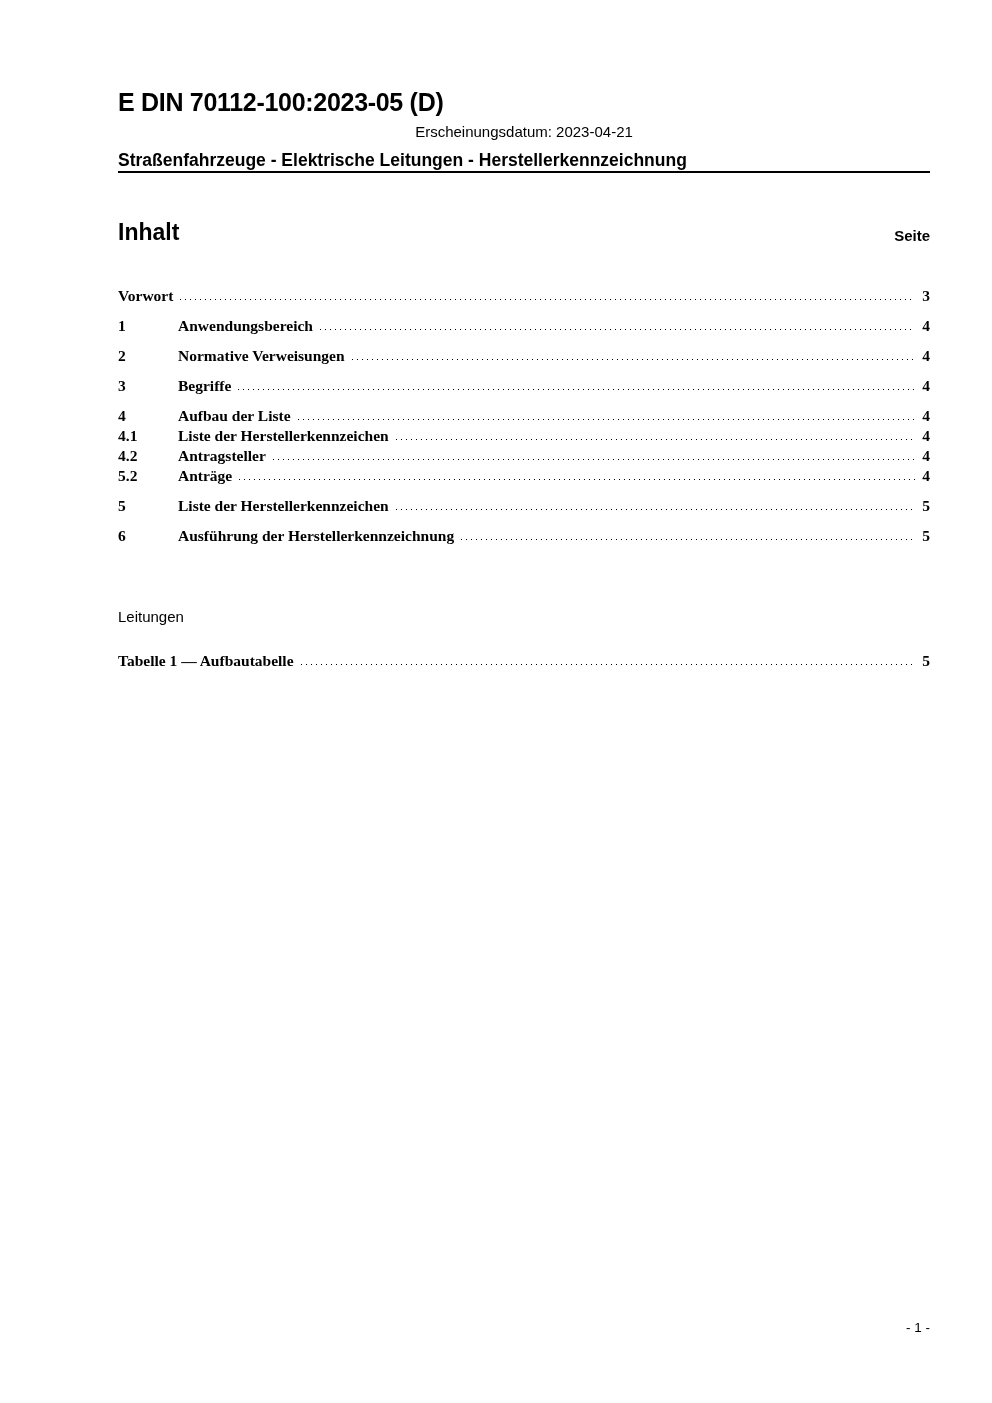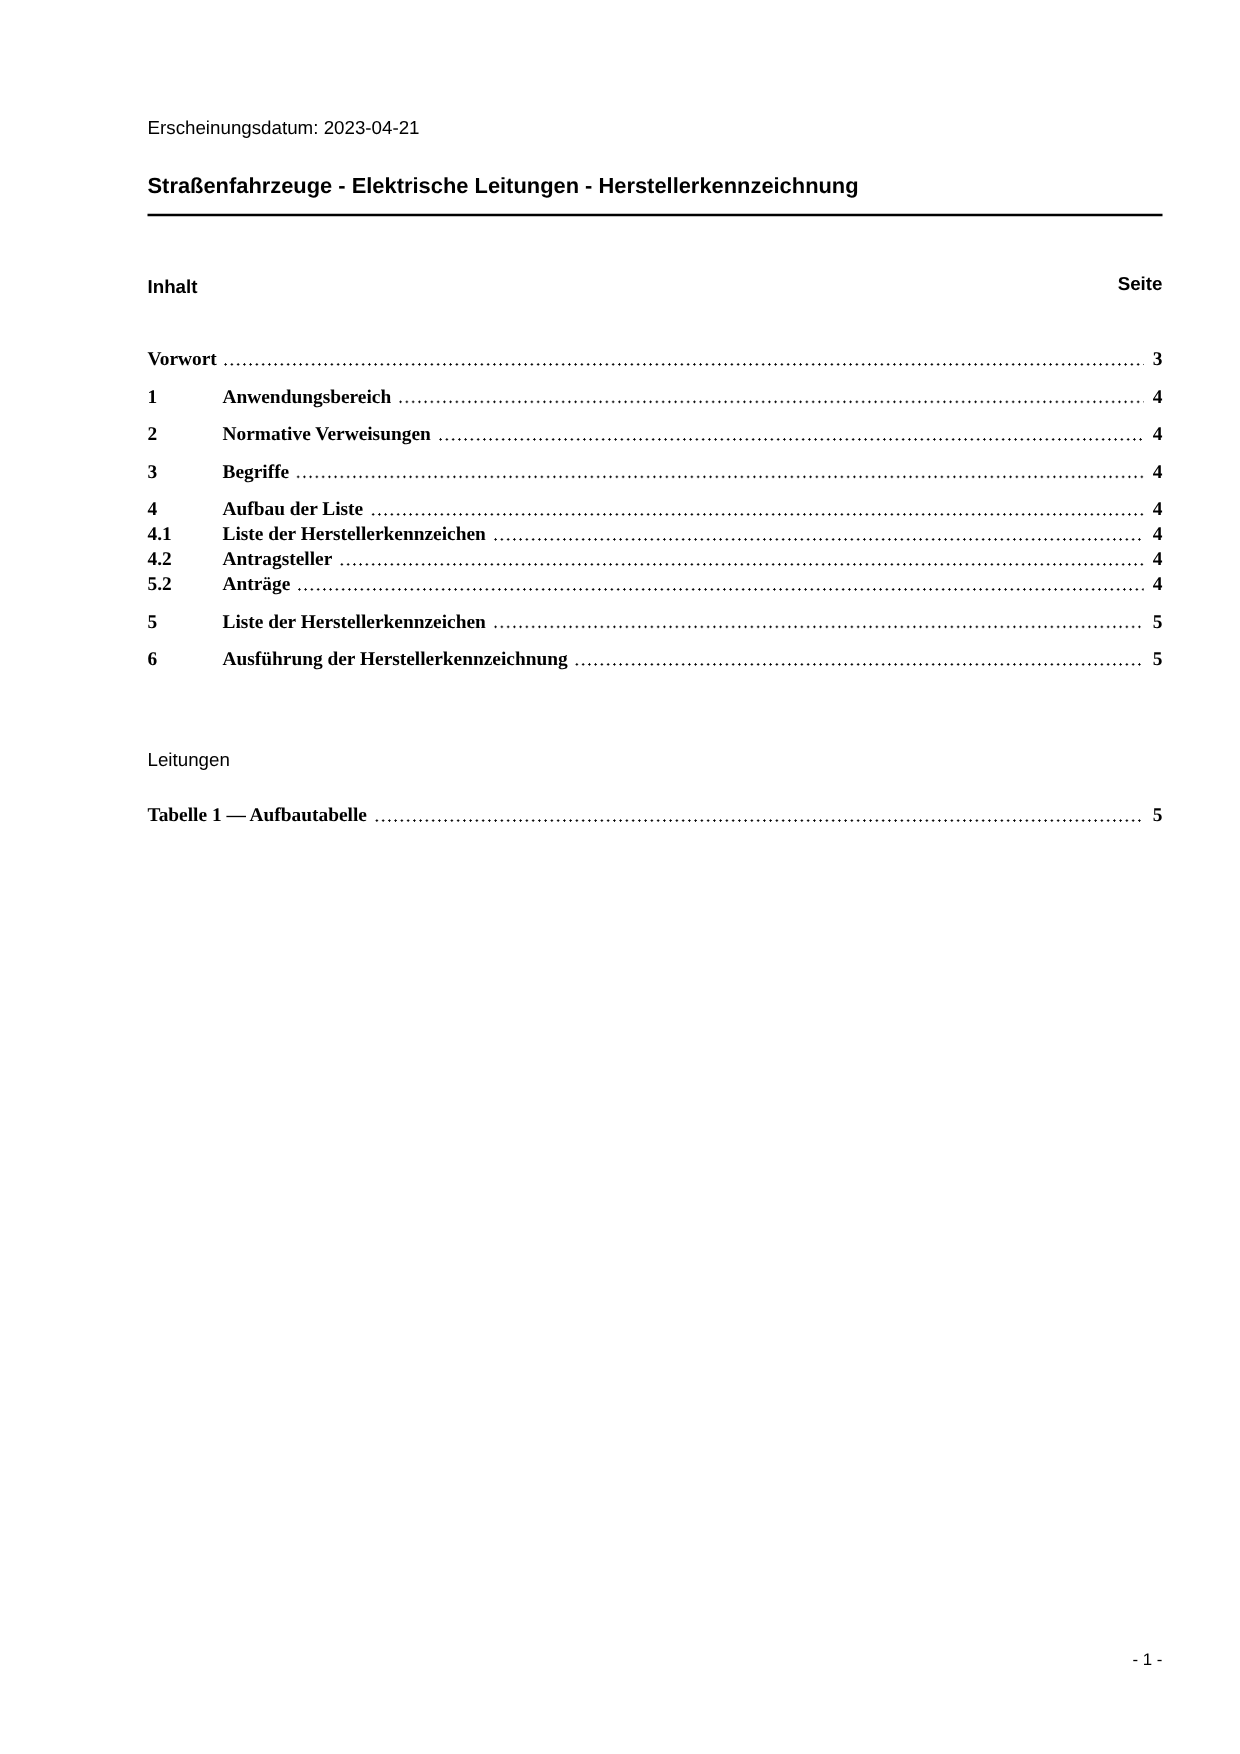--- a/index.html
+++ b/index.html
@@ -19,42 +19,43 @@
   
   .doc-title {
     font-family: "Liberation Sans", sans-serif;
     font-weight: bold;
     font-size: 25px;
     letter-spacing: -0.3px;
   }
   .doc-date {
     font-size: 15px;
     margin-top: 6px;
+    text-align: center;
   }
   .doc-subtitle-block {
-    margin-top: 27px;
+    margin-top: 10px;
     border-bottom: 2px solid #000;
-    padding-bottom: 12px;
+    padding-bottom: 0;
   }
   .doc-subtitle {
     font-family: "Liberation Sans", sans-serif;
     font-weight: bold;
     font-size: 17.5px;
   }
   
   .toc-head {
     margin-top: 46px;
     display: flex;
     align-items: flex-end;
     justify-content: space-between;
   }
   .toc-heading {
     font-family: "Liberation Sans", sans-serif;
     font-weight: bold;
-    font-size: 15px;
+    font-size: 23px;
   }
   .page-col-label {
     font-family: "Liberation Sans", sans-serif;
     font-weight: bold;
     font-size: 15px;
     padding-bottom: 2px;
   }
   .toc-entries { margin-top: 40px; }
   .toc-row {
     display: flex;
@@ -104,20 +105,21 @@
     right: 62px;
     font-family: "Liberation Sans", sans-serif;
     font-size: 13.5px;
   }
 </style>
 </head>
 <body>
 
 <div class="page">
 
+  <h1 class="doc-title">E DIN 70112-100:2023-05 (D)</h1>
   <div class="doc-date">Erscheinungsdatum: 2023-04-21</div>
 
   <div class="doc-subtitle-block">
     <h2 class="doc-subtitle">Straßenfahrzeuge - Elektrische Leitungen - Herstellerkennzeichnung</h2>
   </div>
 
   <div class="toc-head">
     <h3 class="toc-heading">Inhalt</h3>
     <span class="page-col-label">Seite</span>
   </div>

